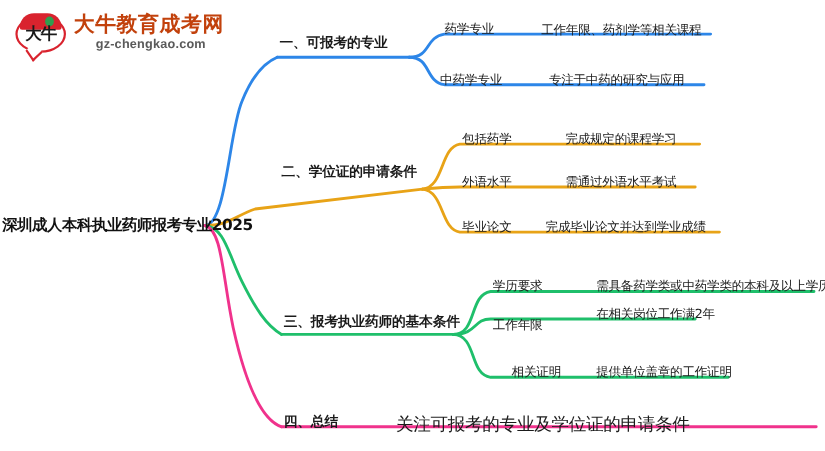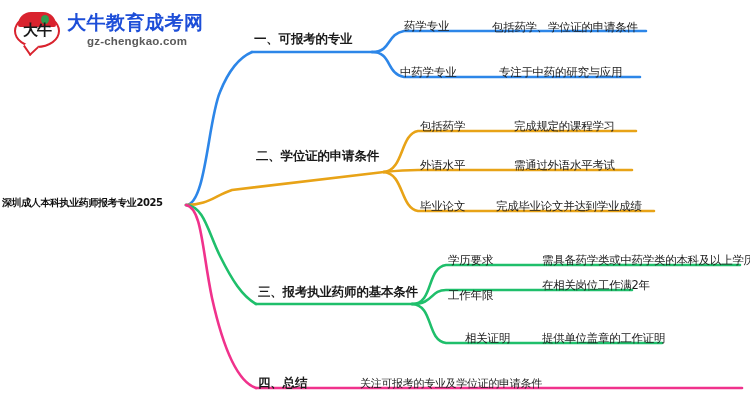--- a/index.html
+++ b/index.html
@@ -31,44 +31,44 @@
     position:absolute;left:27px;top:5px;width:8px;height:9px;border-radius:50%;
     background:#2f9e4f;
   }
   .logo-zi{
     position:absolute;left:0;top:11px;width:46px;text-align:center;
     font-size:15px;font-weight:bold;color:#1a1a1a;letter-spacing:-1px;
     font-family:"DejaVu Sans",sans-serif;
   }
   .logo-text{display:flex;flex-direction:column;justify-content:center;}
   .logo-title{
-    font-size:19px;font-weight:bold;color:#1d4ed8;letter-spacing:.5px;line-height:1.05;
+    font-size:19px;font-weight:bold;color:#c2410c;letter-spacing:.5px;line-height:1.05;
     font-family:"DejaVu Sans",sans-serif;white-space:nowrap;
   }
   .logo-url{
     font-size:11.5px;font-weight:bold;color:#5a5a5a;letter-spacing:.2px;line-height:1.2;
     margin-top:2px;white-space:nowrap;margin-left:20px;
   }
 
   
   .root-label{
     position:absolute;left:2px;top:196px;
-    font-size:10px;font-weight:bold;color:#111;white-space:nowrap;
+    font-size:14px;font-weight:bold;color:#111;white-space:nowrap;
     font-family:"DejaVu Sans",sans-serif;letter-spacing:-0.4px;
   }
 
   
   .node{
     position:absolute;white-space:nowrap;color:#1b1b1b;
     font-family:"DejaVu Sans",sans-serif;
   }
   .lvl1{font-size:12.5px;font-weight:bold;letter-spacing:-0.2px;}
   .lvl2{font-size:11.5px;letter-spacing:-0.2px;}
   .lvl3{font-size:11.5px;letter-spacing:-0.3px;}
-  .summary-txt{font-size:11px;letter-spacing:-0.3px;}
+  .summary-txt{font-size:16px;letter-spacing:-0.3px;}
 </style>
 </head>
 <body>
 
 <div id="canvas">
 
   <svg class="lines" viewBox="0 0 750 410" xmlns="http://www.w3.org/2000/svg">
     <g fill="none" stroke-width="2.6" stroke-linecap="round">
 
       <path d="M186,205 C206,205 208,120 220,92 C228,72 238,58 252,52" stroke="#2d86e8"></path>
@@ -102,21 +102,21 @@
     <div class="logo-text">
       <div class="logo-title">大牛教育成考网</div>
       <div class="logo-url">gz-chengkao.com</div>
     </div>
   </div>
 
   <div class="root-label">深圳成人本科执业药师报考专业2025</div>
 
   <div class="node lvl1" style="left:254px;top:31px;">一、可报考的专业</div>
   <div class="node lvl2" style="left:404px;top:19px;">药学专业</div>
-  <div class="node lvl3" style="left:492px;top:20px;">包括药学、学位证的申请条件</div>
+  <div class="node lvl3" style="left:492px;top:20px;">工作年限、药剂学等相关课程</div>
   <div class="node lvl2" style="left:400px;top:65px;">中药学专业</div>
   <div class="node lvl1" style="left:256px;top:148px;">二、学位证的申请条件</div>
 
   <div class="node lvl3" style="left:499px;top:65px;">专注于中药的研究与应用</div>
   <div class="node lvl2" style="left:420px;top:119px;">包括药学</div>
   <div class="node lvl3" style="left:514px;top:119px;">完成规定的课程学习</div>
   <div class="node lvl2" style="left:420px;top:158px;">外语水平</div>
   <div class="node lvl3" style="left:514px;top:158px;">需通过外语水平考试</div>
   <div class="node lvl2" style="left:420px;top:199px;">毕业论文</div>
   <div class="node lvl3" style="left:496px;top:199px;">完成毕业论文并达到学业成绩</div>

